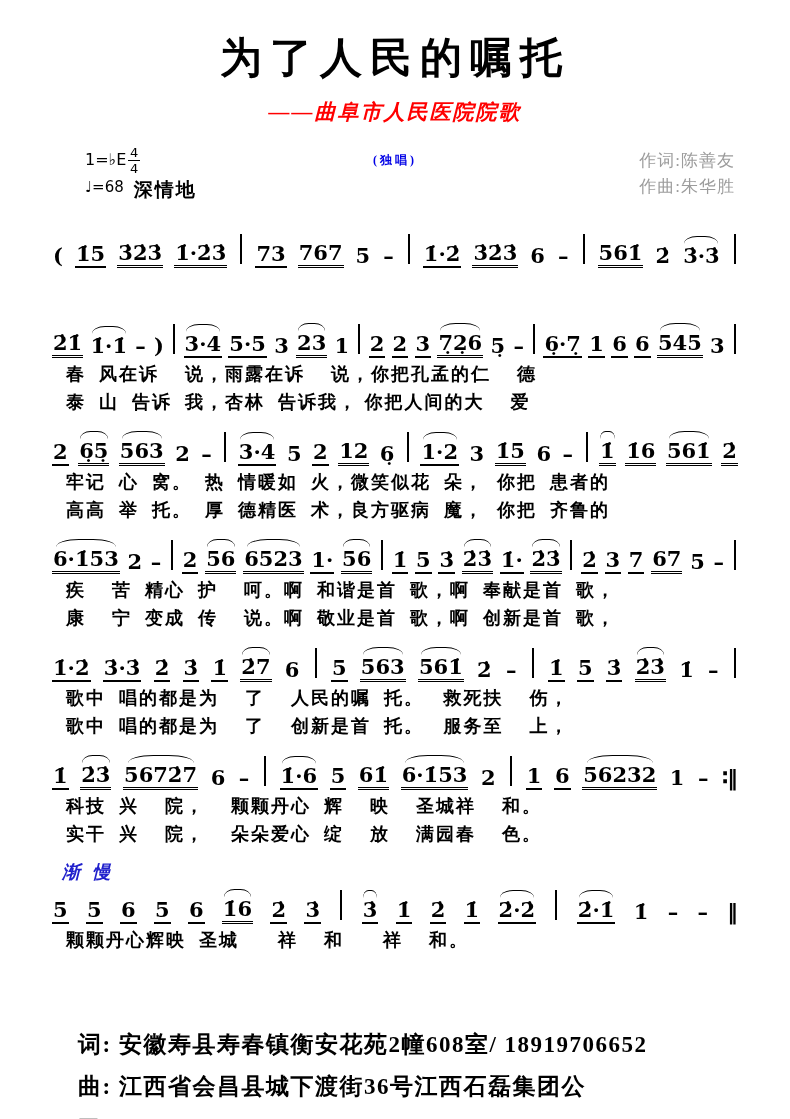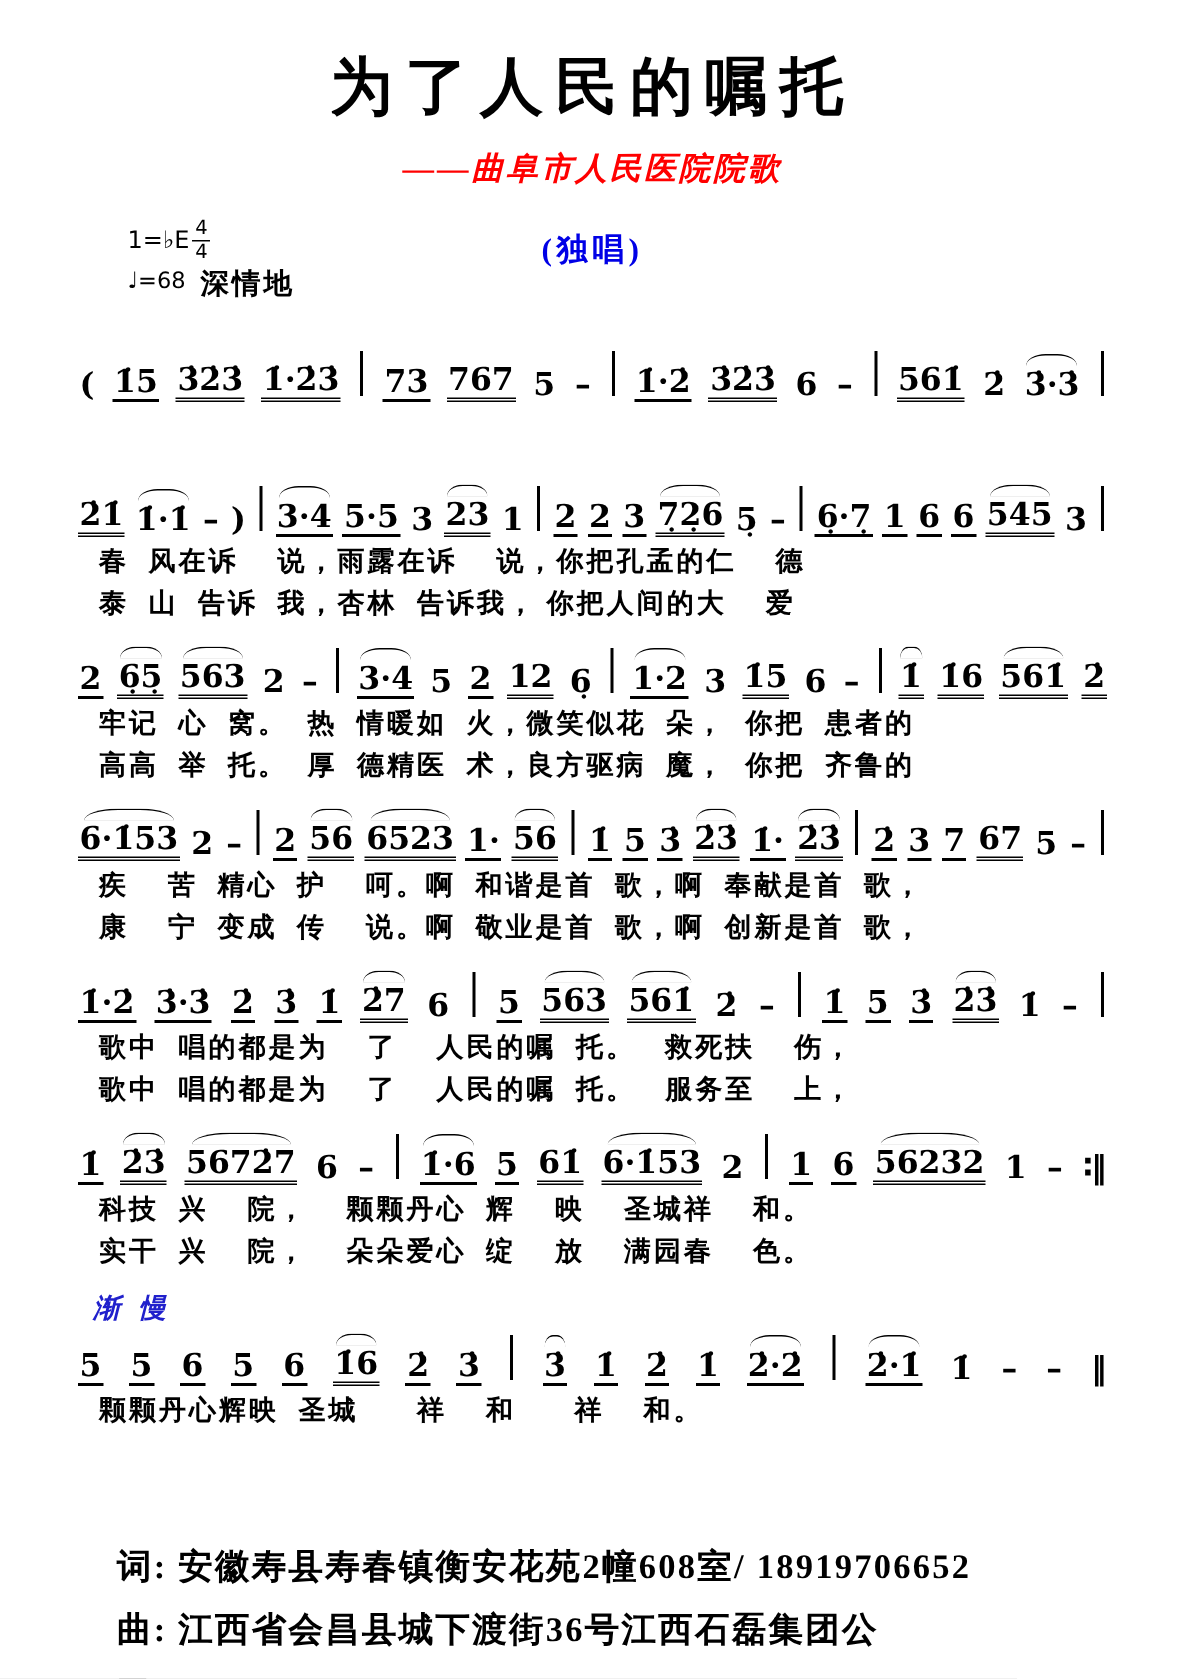--- a/index.html
+++ b/index.html
@@ -32,21 +32,21 @@
   }
   .meta-band{
     position:relative;
     height:70px;
     margin-top:20px;
   }
   .voice{
     position:absolute;
     left:0;right:0;top:6px;
     text-align:center;
-    font-size:21px;
+    font-size:12px;
     font-weight:bold;
     letter-spacing:3px;
   }
   .keysig{
     position:absolute;
     left:85px;top:0;
     font-family:"DejaVu Sans","Liberation Sans",sans-serif;
     font-size:16px;
     line-height:1.15;
   }
@@ -146,20 +146,24 @@
         </span>
       </div>
       <div class="row2">
         <span class="tempo">♩=68</span>
         <span class="expression">深情地</span>
       </div>
     </div>
 
     <div class="voice" style="color: rgb(0, 0, 230);">(独唱)</div>
 
+    <div class="credits" style="color: rgb(156, 156, 156);">
+      <div>作词:陈善友</div>
+      <div>作曲:朱华胜</div>
+    </div>
   </div>
 
   <div class="score">
       <div class="line-block intro">
         <div class="notes-row">
           <span class="note u0">(</span>
           <span class="note u1">1̇5</span>
           <span class="note u2">3̇2̇3̇</span>
           <span class="note u2">1̇·2̇3̇</span>
           <span class="barline"></span>
@@ -286,21 +290,21 @@
           <span class="barline"></span>
           <span class="note u1">1̇</span>
           <span class="note u1">5</span>
           <span class="note u1">3̇</span>
           <span class="note u2 slur">2̇3̇</span>
           <span class="note u0">1̇</span>
           <span class="note u0">–</span>
           <span class="barline"></span>
         </div>
         <div class="lyrics-row">歌中  唱的都是为    了    人民的嘱  托。   救死扶    伤，</div>
-        <div class="lyrics-row">歌中  唱的都是为    了    人民的嘱  托。   服务至    上，</div>
+        <div class="lyrics-row">歌中  唱的都是为    了    创新是首  托。   服务至    上，</div>
       </div>
       <div class="line-block">
         <div class="notes-row">
           <span class="note u1">1̇</span>
           <span class="note u2 slur">2̇3̇</span>
           <span class="note u2 slur">5672̇7</span>
           <span class="note u0">6</span>
           <span class="note u0">–</span>
           <span class="barline"></span>
           <span class="note u1 slur">1̇·6</span>

